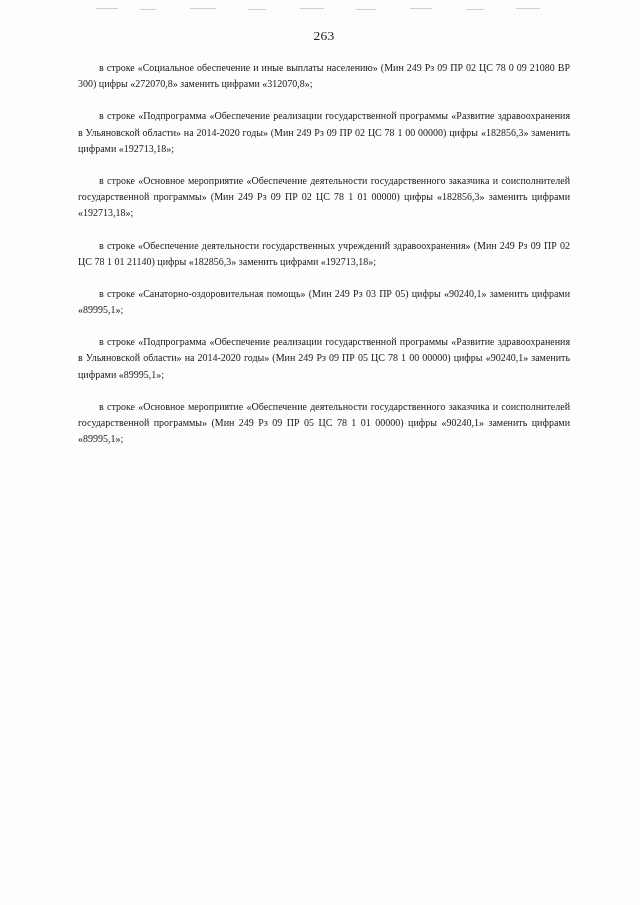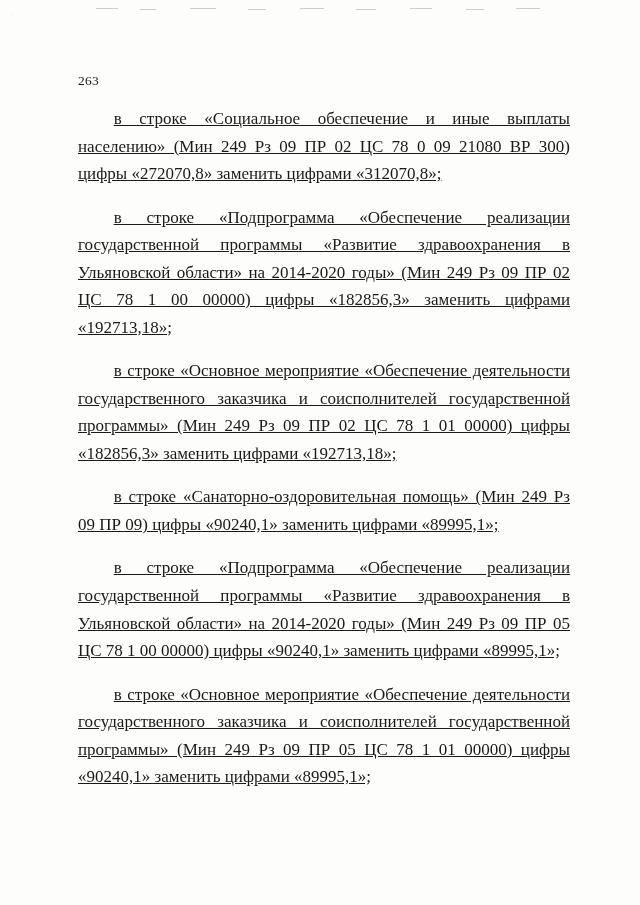--- a/index.html
+++ b/index.html
@@ -49,35 +49,33 @@
     height: 1px;
     background: rgba(0,0,0,0.18);
   }
   .content {
     position: absolute;
     left: 78px;
     top: 28px;
     width: 492px;
   }
   .page-number {
-    text-align: left;
+    text-align: center;
     font-size: 13.5px;
     margin-bottom: 12px;
     letter-spacing: 0.2px;
-    margin-top: 45px;
   }
   p.para {
     margin: 16px 0 0.35em 0;
     text-align: justify;
     text-indent: 2.1em;
-    font-size: 17px;
+    font-size: 10px;
     line-height: 1.62;
     text-justify: inter-word;
     hyphens: manual;
-    text-decoration: underline;
   }
   p.para:last-child { margin-bottom: 0; }
 </style>
 </head>
 <body>
 
 <div class="page">
 
   <div class="top-marks">
     <span style="left:96px; top:2px; width:22px;"></span>
@@ -91,20 +89,21 @@
     <span style="left:516px; top:2px; width:24px;"></span>
   </div>
 
   <div class="content">
 
     <div class="page-number">263</div>
 
     <p class="para">в строке «Социальное обеспечение и иные выплаты населению» (Мин 249 Рз 09 ПР 02 ЦС 78 0 09 21080 ВР 300) цифры «272070,8» заменить цифрами «312070,8»;</p>
     <p class="para">в строке «Подпрограмма «Обеспечение реализации государственной про­граммы «Развитие здравоохранения в Ульяновской области» на 2014-2020 годы» (Мин 249 Рз 09 ПР 02 ЦС 78 1 00 00000) цифры «182856,3» заменить цифрами «192713,18»;</p>
     <p class="para">в строке «Основное мероприятие «Обеспечение деятельности государст­венного заказчика и соисполнителей государственной программы» (Мин 249 Рз 09 ПР 02 ЦС 78 1 01 00000) цифры «182856,3» заменить цифрами «192713,18»;</p>
-    <p class="para">в строке «Санаторно-оздоровительная помощь» (Мин 249 Рз 09 ПР 09) циф­ры «90240,1» заменить цифрами «89995,1»;</p>
+    <p class="para">в строке «Обеспечение деятельности государственных учреждений здраво­охранения» (Мин 249 Рз 09 ПР 02 ЦС 78 1 01 21140) цифры «182856,3» заменить цифрами «192713,18»;</p>
+    <p class="para">в строке «Санаторно-оздоровительная помощь» (Мин 249 Рз 03 ПР 05) циф­ры «90240,1» заменить цифрами «89995,1»;</p>
     <p class="para">в строке «Подпрограмма «Обеспечение реализации государственной про­граммы «Развитие здравоохранения в Ульяновской области» на 2014-2020 годы» (Мин 249 Рз 09 ПР 05 ЦС 78 1 00 00000) цифры «90240,1» заменить цифрами «89995,1»;</p>
     <p class="para">в строке «Основное мероприятие «Обеспечение деятельности государст­венного заказчика и соисполнителей государственной программы» (Мин 249 Рз 09 ПР 05 ЦС 78 1 01 00000) цифры «90240,1» заменить цифрами «89995,1»;</p>
 
   </div>
 
   <div class="scan-noise"></div>
 </div>
 
 </body></html>

